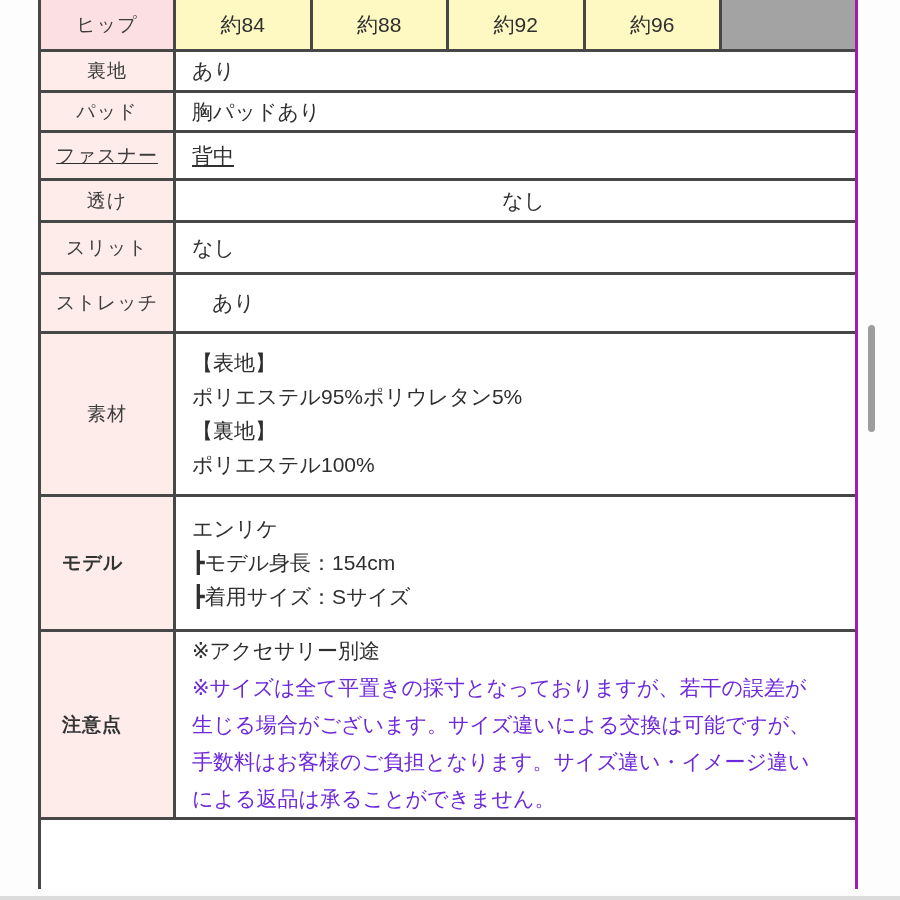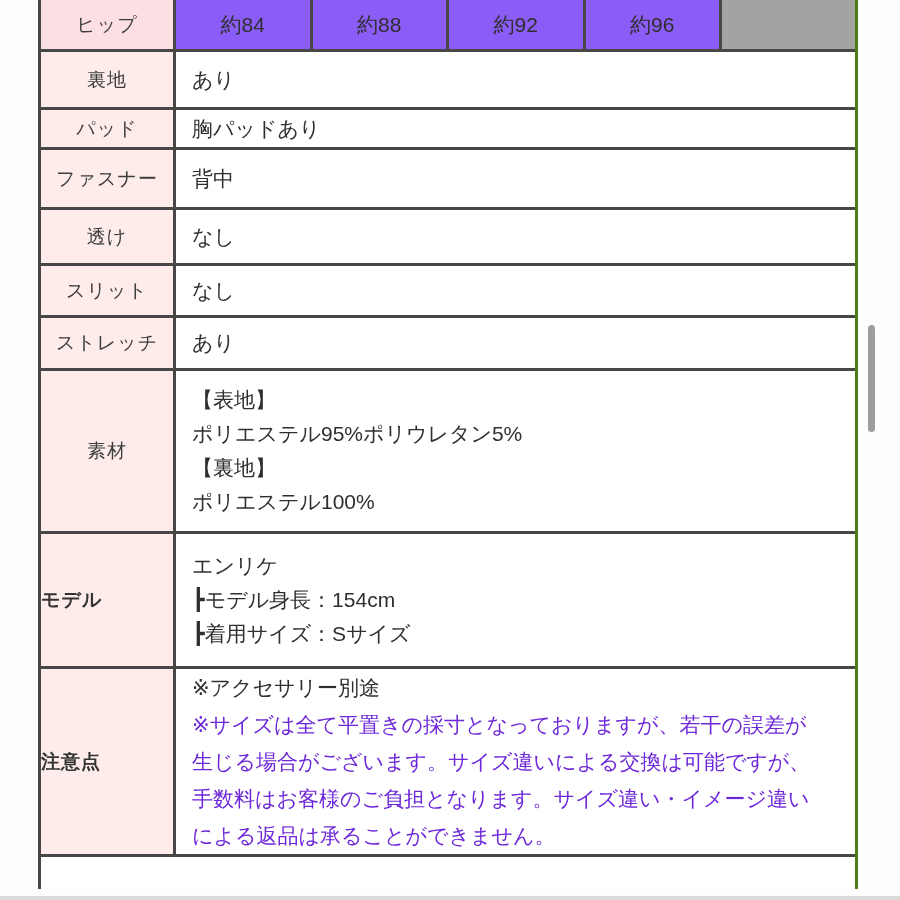--- a/index.html
+++ b/index.html
@@ -6,60 +6,60 @@
   body{
     width:900px;height:900px;position:relative;overflow:hidden;
     background:#fdfdfd;
     font-family:"Liberation Sans","DejaVu Sans",sans-serif;
     color:#2f2f2f;
   }
   .spec-table{
     position:absolute;left:38px;top:0;width:820px;height:889px;
     box-sizing:border-box;
     border-left:3px solid #474747;
-    border-right:3px solid #4d7c0f;
+    border-right:3px solid #a21caf;
     display:flex;flex-direction:column;
     background:#ffffff;
   }
   .row{
     display:flex;flex-direction:row;box-sizing:border-box;
     border-bottom:3px solid #474747;
     flex:0 0 auto;
   }
   .cell{box-sizing:border-box;}
   .label-cell{
     flex:0 0 135px;
     background:#fdecea;
     border-right:3px solid #474747;
     display:flex;align-items:center;justify-content:center;
     font-size:19px;letter-spacing:1px;color:#3d3d3d;
   }
   .label-cell.hip{background:#fbdfe3;}
-  .label-cell.left{justify-content:flex-start;padding-left:0;font-weight:bold;color:#333;}
+  .label-cell.left{justify-content:flex-start;padding-left:21px;font-weight:bold;color:#333;}
   .value-cell{
-    flex:1 1 0;background:#8b5cf6;
+    flex:1 1 0;background:#fef9c3;
     border-right:3px solid #474747;
     display:flex;align-items:center;justify-content:center;
     font-size:21px;
   }
   .gray-cell{
     flex:0 0 133px;background:#a3a3a3;border-right:0;
   }
   .content-cell{
     flex:1 1 auto;background:#ffffff;
     display:flex;flex-direction:column;justify-content:center;
     padding-left:16px;font-size:21px;
   }
   .r-hip{height:52px;}
-  .r-s1{height:58px;}
+  .r-s1{height:41px;}
   .r-s2{height:40px;}
-  .r-s3{height:60px;}
-  .r-s4{height:56px;}
+  .r-s3{height:48px;text-decoration:underline;}
+  .r-s4{height:42px;text-align:center;}
   .r-s5{height:52px;}
-  .r-s6{height:53px;}
+  .r-s6{height:59px;gap:20px;}
   .r-material{height:163px;}
   .r-model{height:135px;}
   .r-notes{height:188px;border-bottom:3px solid #474747;}
   .line{line-height:34px;white-space:nowrap;}
   .notes-line{line-height:37px;white-space:nowrap;}
   .red{color:#6d28d9;}
   .scrollbar-thumb{
     position:absolute;left:868px;top:325px;width:7px;height:107px;
     background:#9e9e9e;border-radius:4px;
   }

